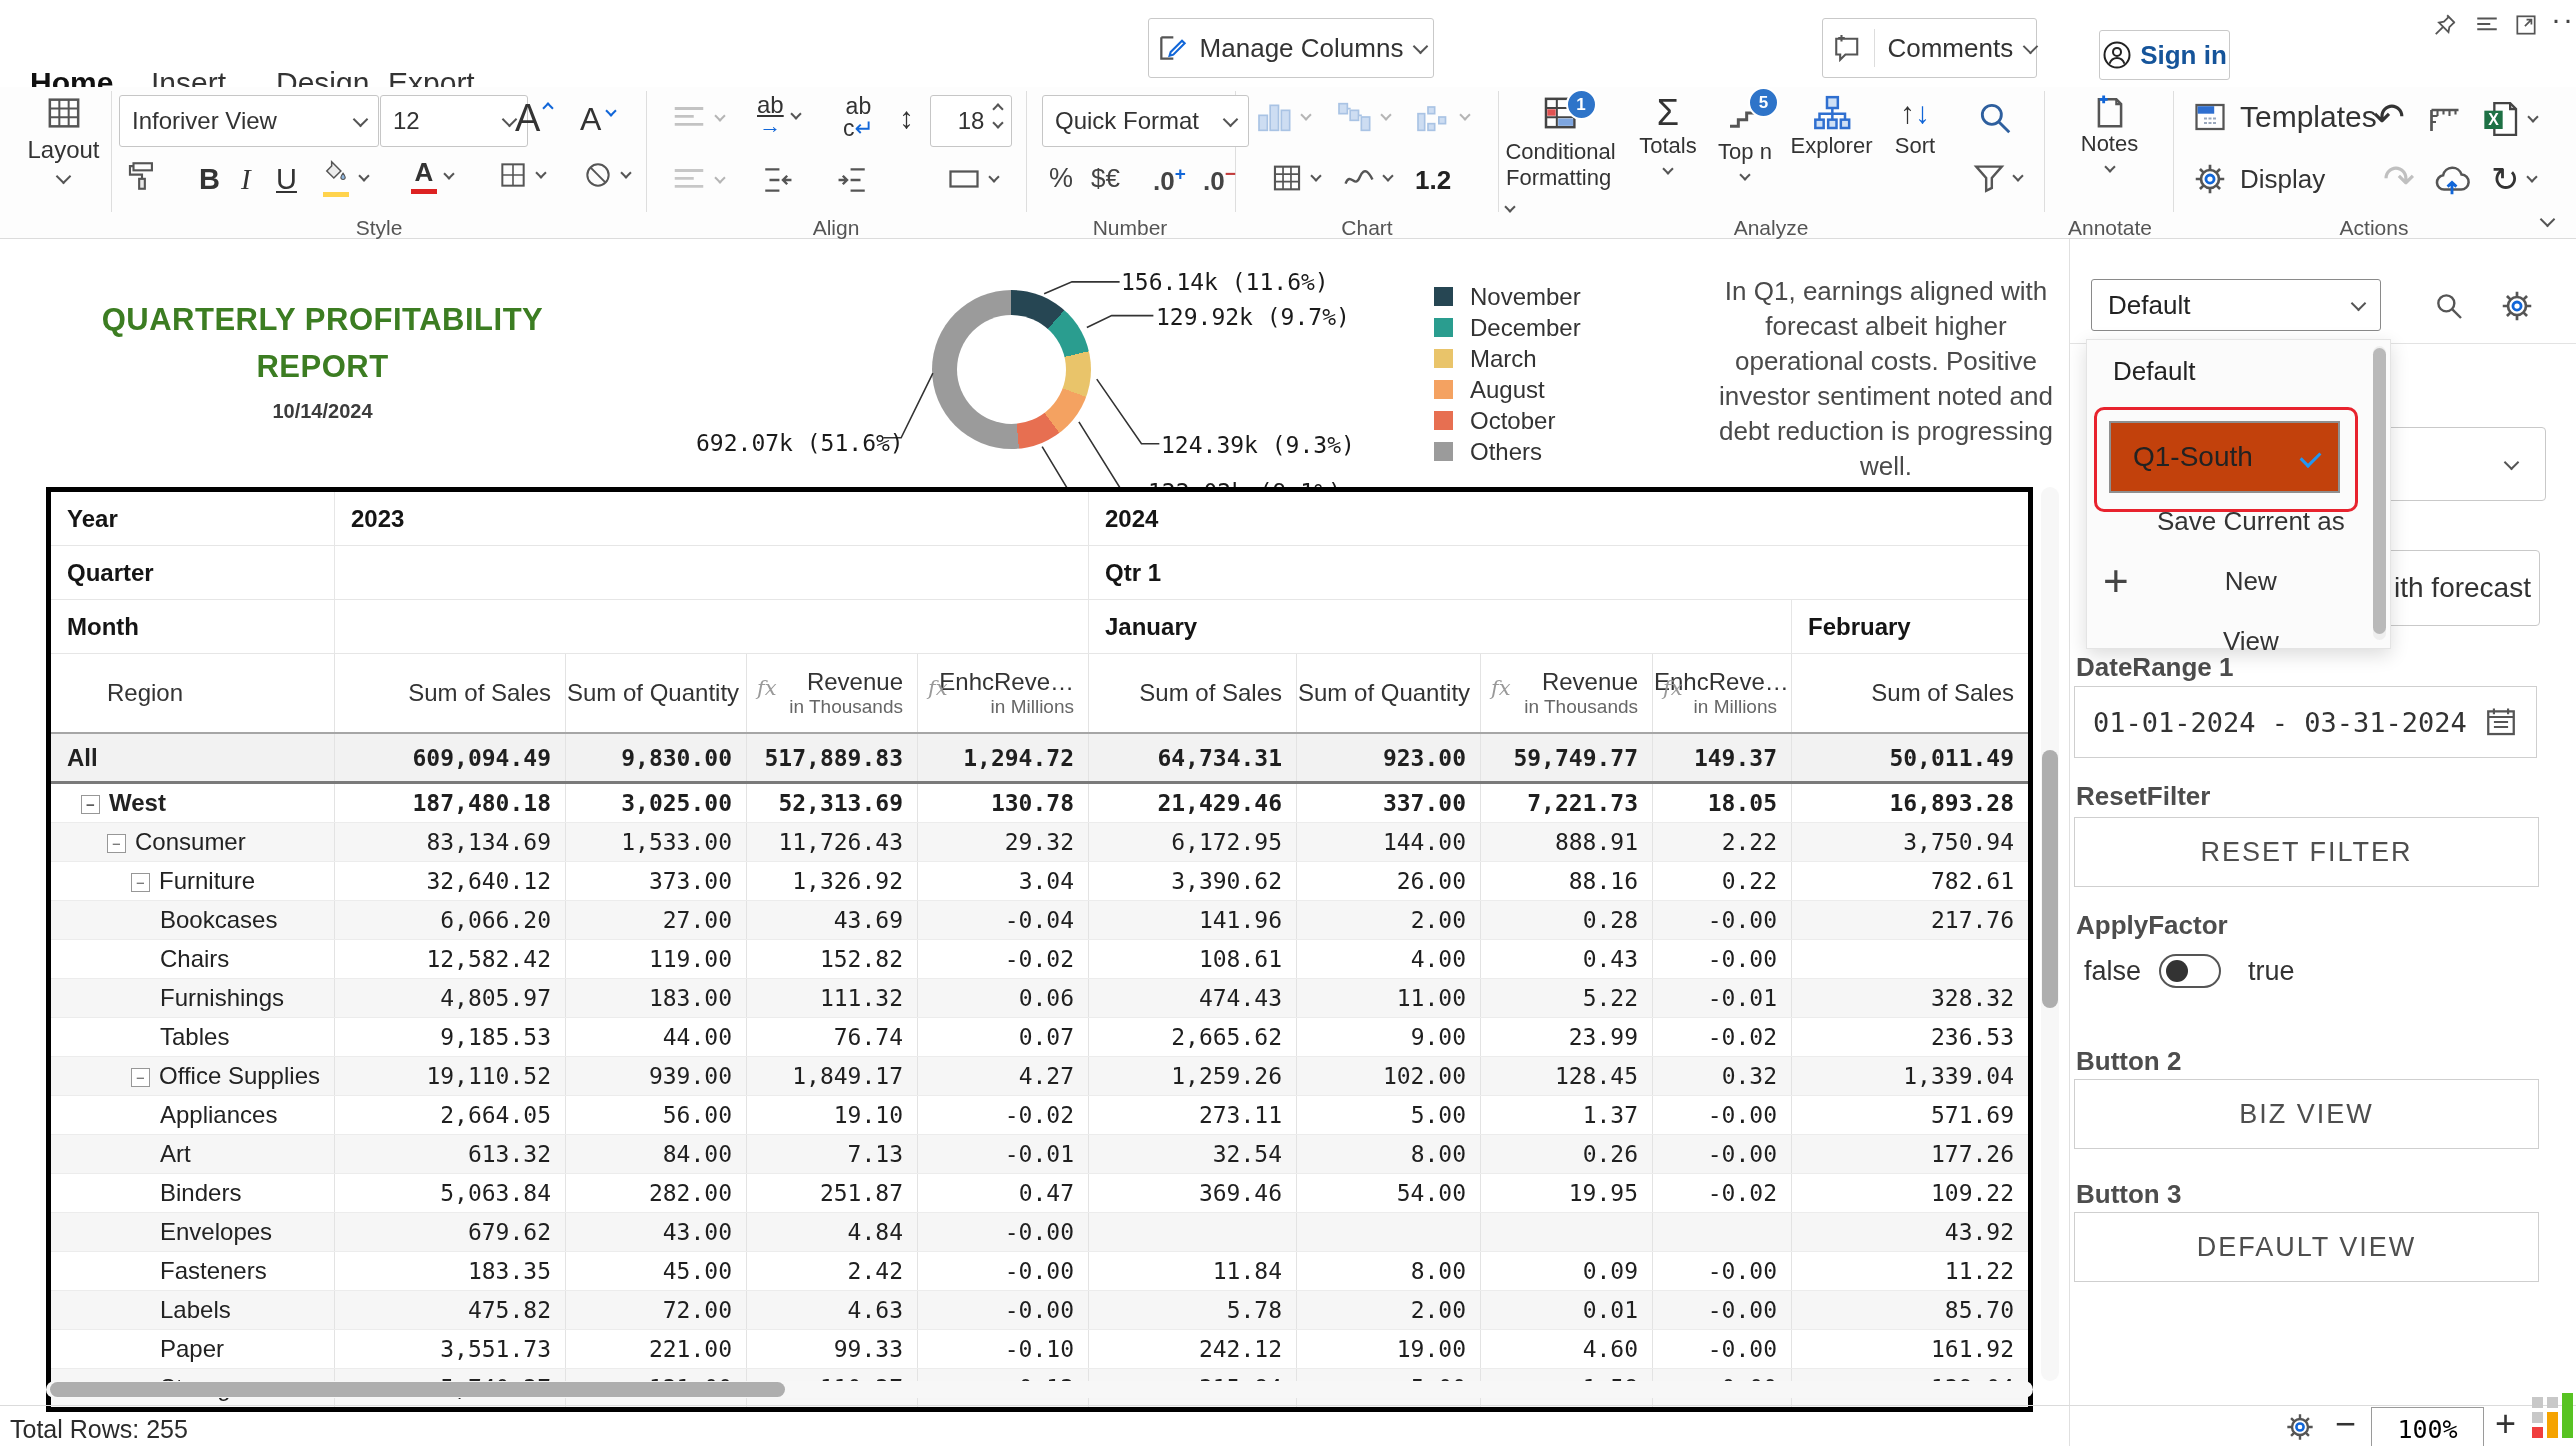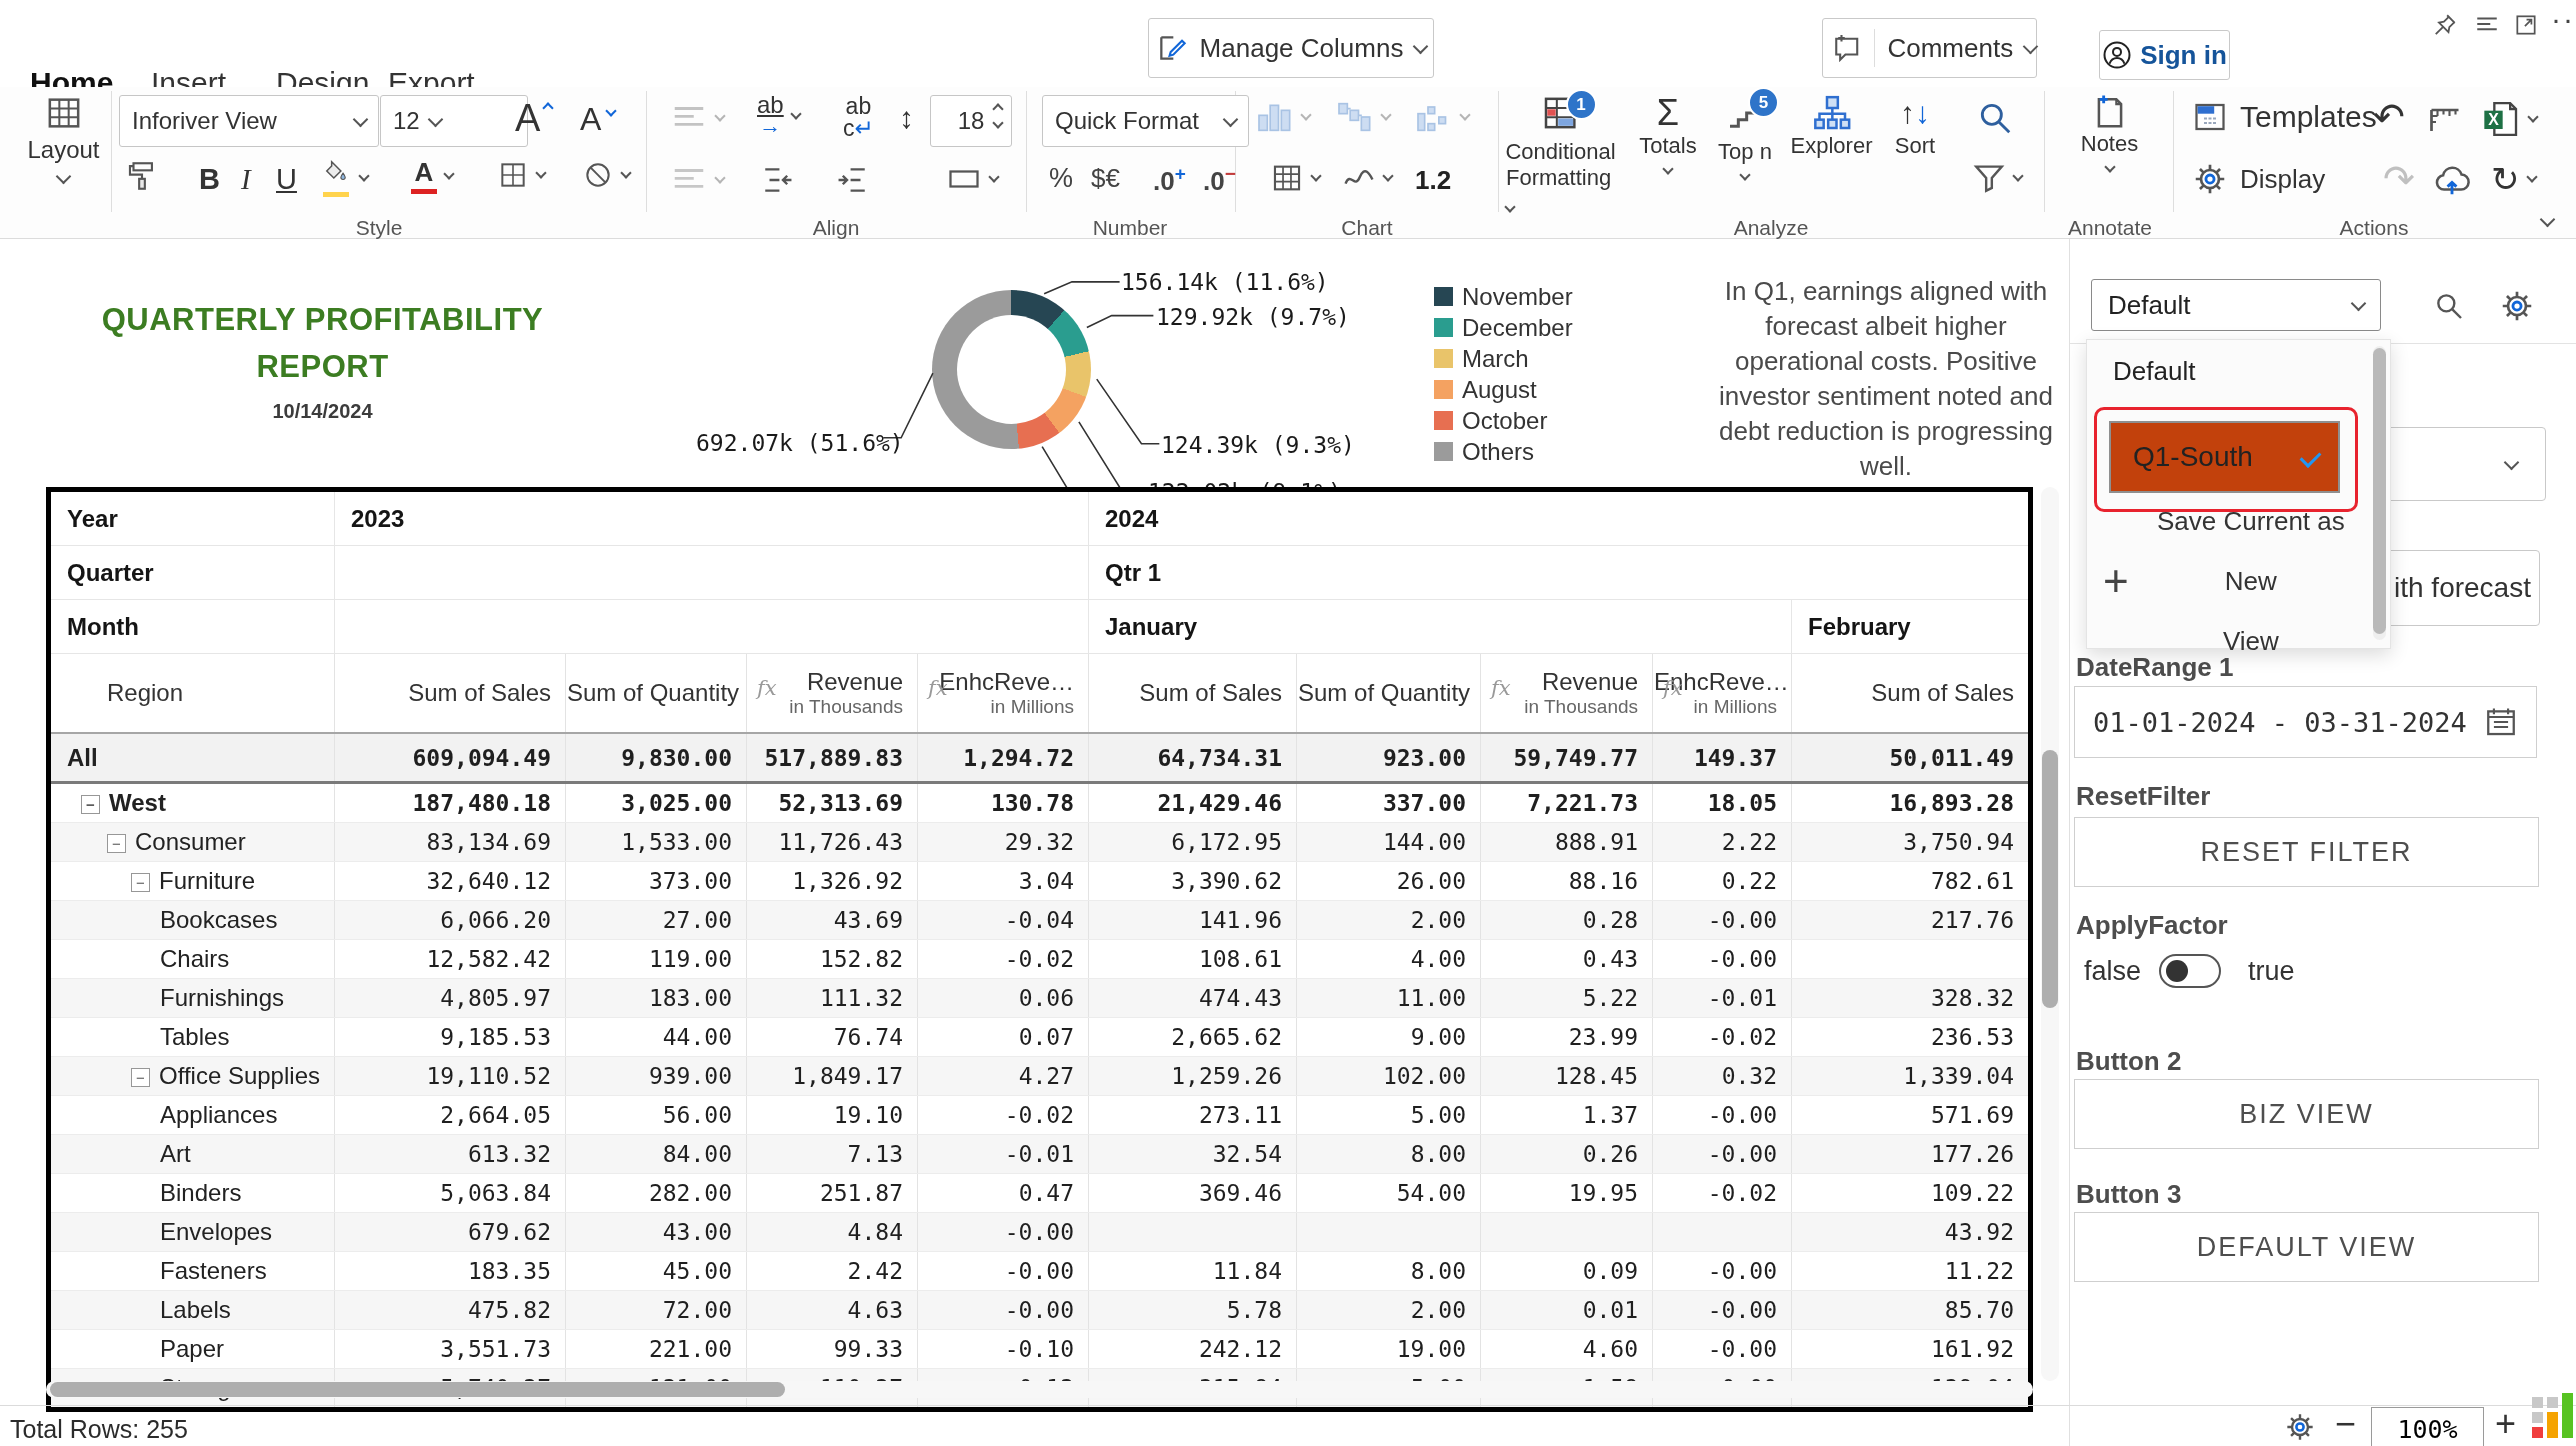--- a/index.html
+++ b/index.html
@@ -32,21 +32,21 @@
   .tall{position:absolute;top:6px;display:flex;flex-direction:column;align-items:center;font-size:22px;color:#333;line-height:26px;}
   .badge{position:absolute;background:#2e74c9;color:#fff;border-radius:50%;width:27px;height:27px;font-size:17px;
          display:flex;align-items:center;justify-content:center;font-weight:bold;border:2px solid #fff;}
   .colorbar{display:block;height:5px;width:26px;margin:1px auto 0;}
   
   #title h1{margin:0;font-size:31px;line-height:47px;color:#3c7d22;font-weight:700;letter-spacing:0.5px;}
   #title .rdate{margin-top:10px;font-size:20px;color:#3c3c3c;font-weight:600;}
   #donut{position:absolute;left:932px;top:290px;width:159px;height:159px;border-radius:50%;}
   #donut::after{content:"";position:absolute;left:25px;top:25px;width:109px;height:109px;border-radius:50%;background:#fff;}
   .callout{position:absolute;font-family:"DejaVu Sans Mono",monospace;font-size:23px;color:#1a1a1a;white-space:nowrap;}
-  .lgi{display:flex;align-items:center;height:31px;gap:9px;font-size:24px;color:#333;}
+  .lgi{display:flex;align-items:center;height:31px;gap:17px;font-size:24px;color:#333;}
   .sw{width:19px;height:19px;display:inline-block;}
   
   #grid{border-collapse:collapse;table-layout:fixed;width:1981px;background:#fff;border:5px solid #000000;}
   #grid td{border-right:1px solid #e3e3e3;border-bottom:1px solid #ececec;overflow:hidden;white-space:nowrap;}
   #grid .hY td{height:51px;font-size:24px;font-weight:700;color:#151515;padding-left:16px;border-color:#e6e6e6;}
   #grid .hC td{height:76px;border-bottom:2px solid #a6a6a6;vertical-align:middle;}
   #grid .rh{font-size:24px;color:#333;padding-left:56px;}
   #grid .ch{position:relative;text-align:right;padding-right:14px;font-size:24px;color:#333;}
   #grid .ch .fx{position:absolute;left:10px;top:22px;font-family:"DejaVu Serif",serif;font-style:italic;
                 color:#999;font-size:21px;font-weight:400;}
@@ -281,21 +281,21 @@
     <span class="chev" style="margin-top:8px"></span>
   </div>
 
   <div class="ri" style="left:119px;top:8px">
       <div class="ibox" style="width:234px;justify-content:space-between">
         <span>Inforiver View</span>
         <span class="chev"></span>
       </div>
     </div>
   <div class="ri" style="left:380px;top:8px">
-      <div class="ibox" style="width:122px;">
+      <div class="ibox" style="width:122px;justify-content:space-between">
         <span>12</span>
         <span class="chev"></span>
       </div>
     </div>
   <div class="ri" style="left:515px;top:10px;font-size:38px;color:#333">
       <span>A</span>
       <span class="chev sm blue up" style="margin:-22px 0 0 -4px"></span>
     </div>
   <div class="ri" style="left:580px;top:14px;font-size:32px;color:#333">
       <span>A</span>

